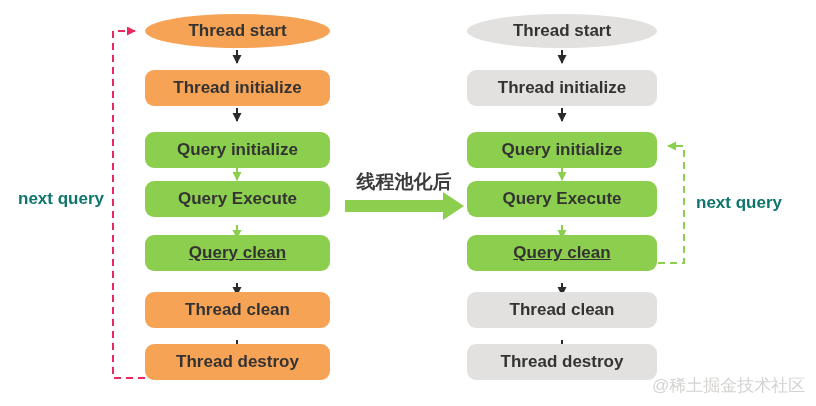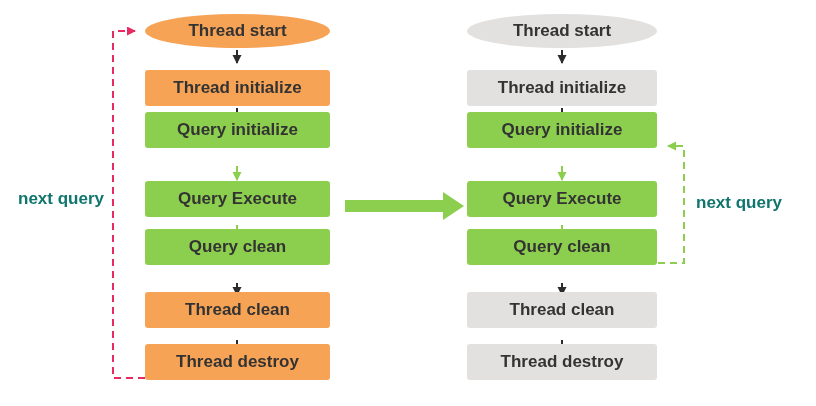--- a/index.html
+++ b/index.html
@@ -1,29 +1,29 @@
 <!DOCTYPE html>
 <html style="--orange: #F7A356; --green: #8CCE4E; --gray: #E2E1DF; --arrow_black: #2b2b2b; --arrow_green: #8CCE4E; --loop_red: #E72A5F; --loop_green: #8CCE4E; --node_text: #333333; --watermark_text: #d5d3d0;"><head>
 <meta charset="utf-8">
 <style>
   html,body{margin:0;padding:0;}
   body{font-family:"Liberation Sans",sans-serif;}
   .canvas{position:relative;width:816px;height:406px;background:#ffffff;overflow:hidden;}
 
   .node{position:absolute;display:flex;align-items:center;justify-content:center;
-        font-size:17px;font-weight:700;color:#333333;border-radius:3px;box-sizing:border-box;}
+        font-size:17px;font-weight:700;color:#333333;border-radius:9px;box-sizing:border-box;}
   .colL{left:145px;width:185px;}
   .colR{left:467px;width:190px;}
   .ellipse{border-radius:50%;height:34px;}
   .rect{height:36px;}
   .r0{top:14px;}
   .r1{top:70px;}
-  .r2{top:112px;}
+  .r2{top:132px;}
   .r3{top:181px;}
-  .r4{top:229px;}
+  .r4{top:235px;text-decoration:underline;}
   .r5{top:292px;}
   .r6{top:344px;}
   .c-orange{background:var(--orange);}
   .c-green{background:var(--green);}
   .c-gray{background:var(--gray);}
 
   .overlay{position:absolute;left:0;top:0;}
   .ln{stroke-width:2;fill:none;}
   .s-black{stroke:var(--arrow_black);}
   .s-green{stroke:var(--arrow_green);}
@@ -89,14 +89,16 @@
   <div class="node colR ellipse r0 c-gray">Thread start</div>
   <div class="node colR rect r1 c-gray">Thread initialize</div>
   <div class="node colR rect r2 c-green">Query initialize</div>
   <div class="node colR rect r3 c-green">Query Execute</div>
   <div class="node colR rect r4 c-green">Query clean</div>
   <div class="node colR rect r5 c-gray">Thread clean</div>
   <div class="node colR rect r6 c-gray">Thread destroy</div>
 
   <div class="lbl" id="lbl-next-left">next query</div>
   <div class="lbl" id="lbl-next-right">next query</div>
+  <div class="lbl" id="lbl-transition">线程池化后</div>
+  <div class="lbl" id="watermark">@稀土掘金技术社区</div>
 
 </div>
 
 </body></html>

